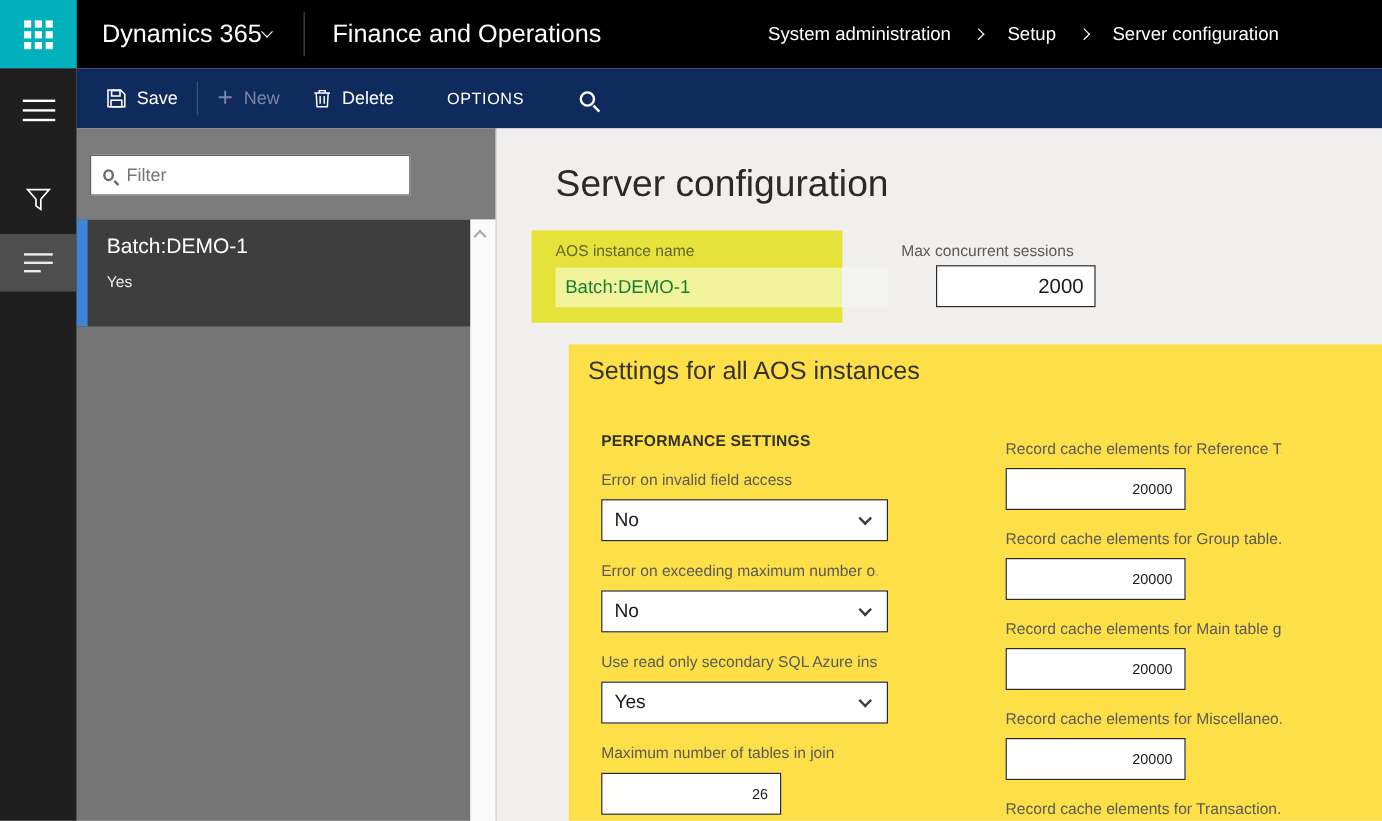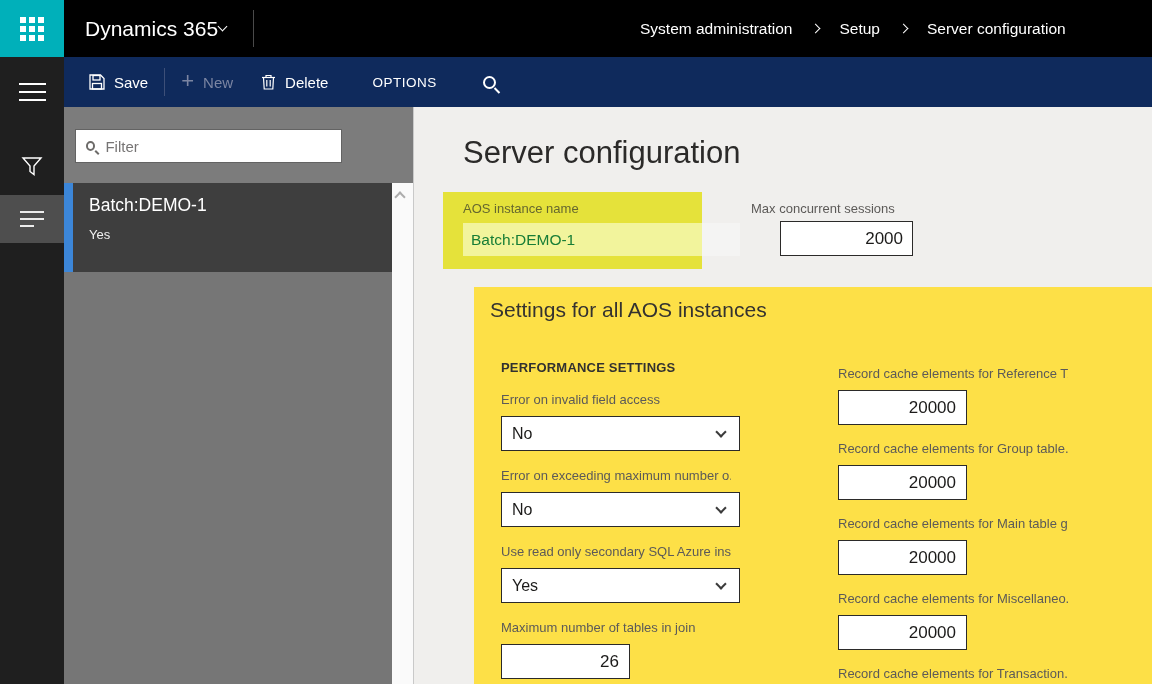--- a/index.html
+++ b/index.html
@@ -95,22 +95,22 @@
   .col.left  { left:27px; top:73px; }
   .col.right { left:364px; top:78px; }
   .group-heading { font-size:13px; font-weight:700; color:#323130; letter-spacing:.2px; margin-bottom:16px; }
   .field { margin-bottom:0; }
   .field .lbl { font-size:13px; color:#5c5a58; height:18px; line-height:18px; margin-bottom:7px;
                 white-space:nowrap; overflow:hidden; width:230px; }
   .dropdown { position:relative; width:239px; height:35px; border:1px solid #2b2a29; background:#fff;
               font-size:16px; color:#1c1b1a; line-height:33px; padding-left:10px; cursor:pointer;
               margin-bottom:16px; }
   .dropdown .chev { position:absolute; right:14px; top:11px; color:#3b3b3b; }
-  .num-input { display:block; width:129px; height:35px; border:1px solid #2b2a29; background:#fff;
-               font-size:17px; color:#1c1b1a; text-align:right; padding-right:10px;
+  .num-input { display:block; width:150px; height:35px; border:1px solid #2b2a29; background:#fff;
+               font-size:12px; color:#1c1b1a; text-align:right; padding-right:10px;
                font-family:"Liberation Sans",sans-serif; outline:none; margin-bottom:15px; }
   .col.left .num-input { margin-bottom:16px; }
 </style>
 </head>
 <body>
 
 <div class="topbar">
   <div class="waffle-btn">
     <div class="waffle">
       <span></span>
@@ -122,20 +122,21 @@
         <span></span>
         <span></span>
         <span></span>
     </div>
   </div>
   <div class="product">
     <span>Dynamics 365</span>
     <span class="chev down thin"></span>
   </div>
   <div class="topbar-divider"></div>
+  <div class="suite">Finance and Operations</div>
   <div class="breadcrumb">
     <span class="crumb">System administration</span>
     <span class="chev right thin"></span>
     <span class="crumb">Setup</span>
     <span class="chev right thin"></span>
     <span class="crumb">Server configuration</span>
   </div>
 </div>
 
 <div class="cmdbar">

